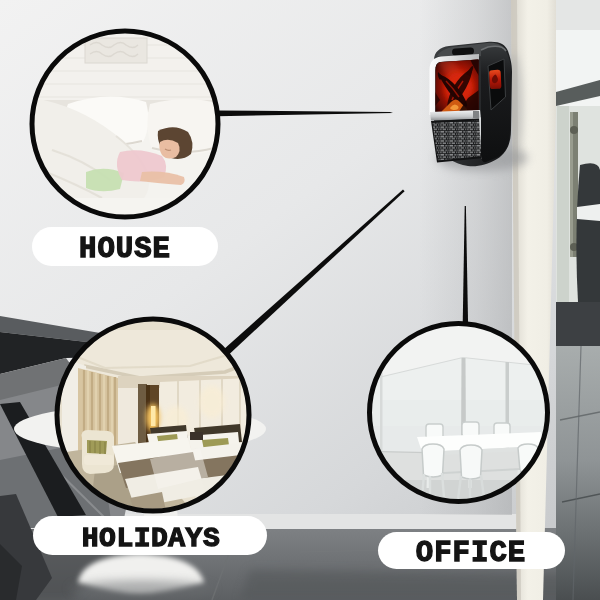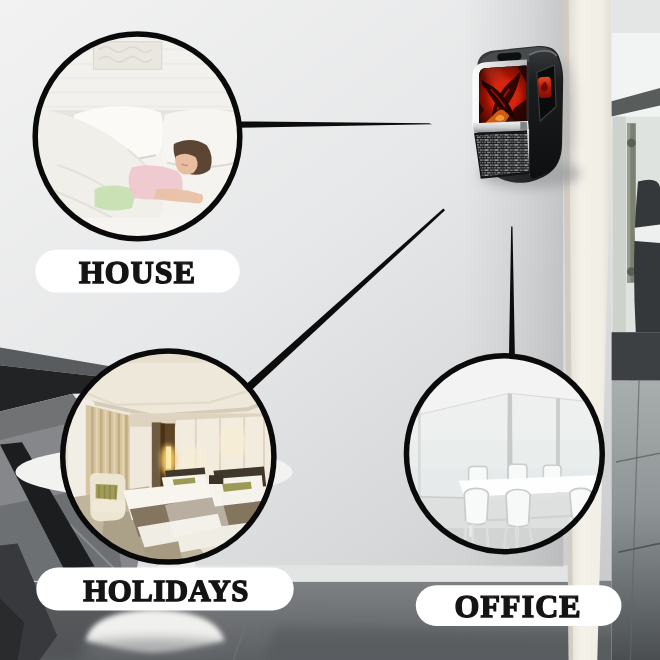--- a/index.html
+++ b/index.html
@@ -1,16 +1,16 @@
 <!DOCTYPE html>
 <html><head>
 <meta charset="utf-8">
 <style>
 html,body{margin:0;padding:0;background:#fff}
-.stage{position:relative;width:600px;height:600px;overflow:hidden;font-family:Liberation Serif, serif}
+.stage{position:relative;width:600px;height:600px;overflow:hidden;font-family:Liberation Mono, monospace}
 svg{display:block}
 </style>
 </head>
 <body>
 <div class="stage">
 <svg width="600" height="600" viewBox="0 0 600 600">
 <defs>
 <linearGradient id="wallG" x1="0" y1="0" x2="0.75" y2="1">
  <stop offset="0" stop-color="#f2f2f2"></stop>
  <stop offset="0.45" stop-color="#e7e8e9"></stop>

